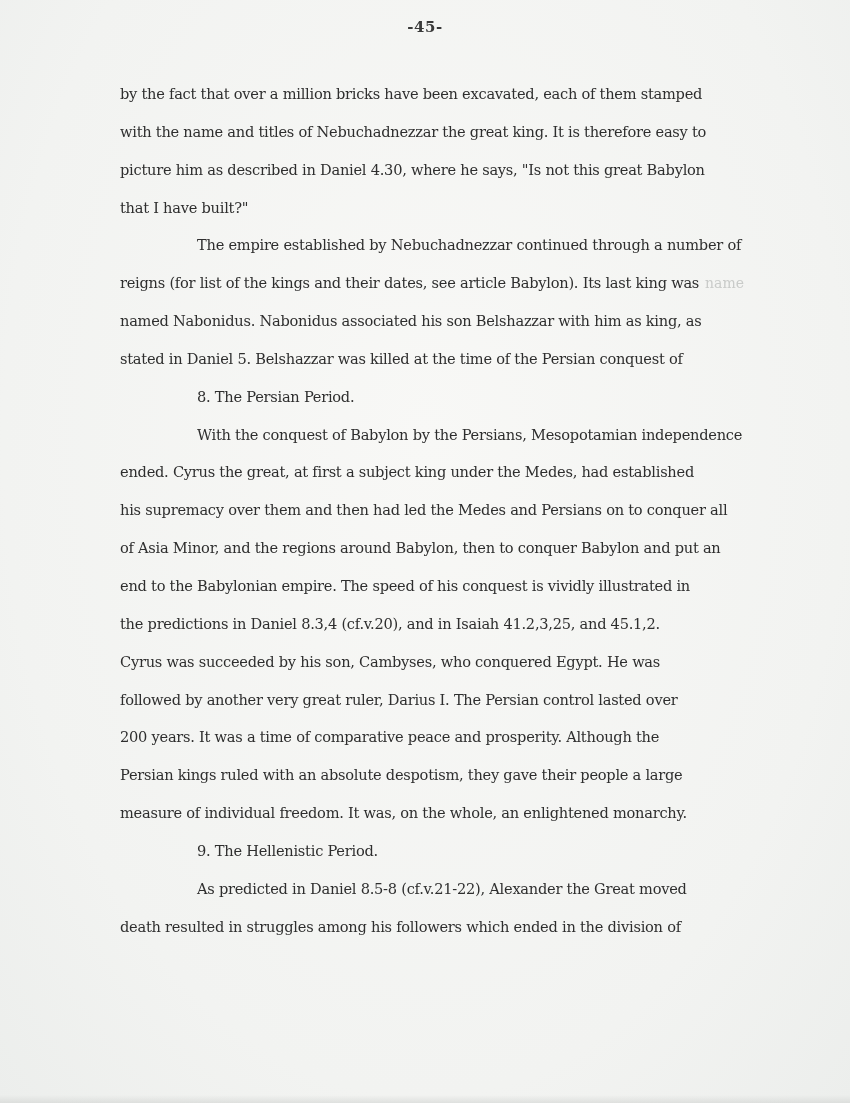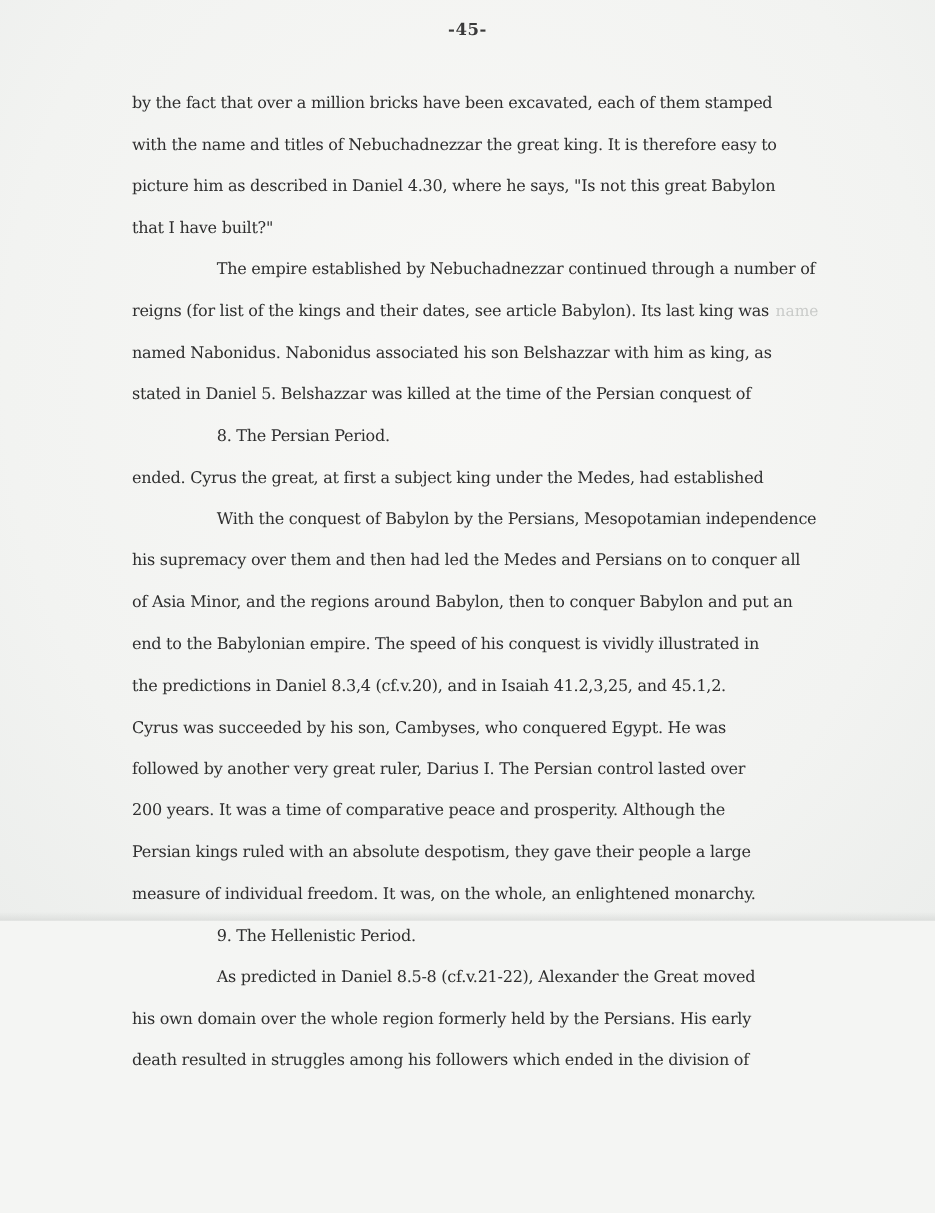--- a/index.html
+++ b/index.html
@@ -9,21 +9,21 @@
   body {
     width: 850px;
     height: 1103px;
     background: #f4f5f3;
     overflow: hidden;
     position: relative;
   }
   .page {
     position: absolute;
     left: 0; top: 0;
-    width: 850px; height: 837px;
+    width: 850px; height: 1103px;
     background: radial-gradient(ellipse at 50% 40%, #f8f8f6 0%, #f2f3f1 70%, #eceeec 100%);
   }
   .page-number {
     position: absolute;
     top: 18px;
     left: 0;
     width: 850px;
     text-align: center;
     font-family: "DejaVu Serif", serif;
     font-size: 15px;
@@ -77,31 +77,30 @@
   <div class="body-text">
     <div class="line">by the fact that over a million bricks have been excavated, each of them stamped</div>
     <div class="line">with the name and titles of Nebuchadnezzar the great king.  It is therefore easy to</div>
     <div class="line">picture him as described in Daniel 4.30, where he says, "Is not this great Babylon</div>
     <div class="line">that I have built?"</div>
     <div class="line indent">The empire established by Nebuchadnezzar continued through a number of</div>
     <div class="line"><span>reigns (for list of the kings and their dates, see article </span><span class="u">Babylon</span><span>).  Its last king was</span><span class="ghost">name</span></div>
     <div class="line">named Nabonidus.  Nabonidus associated his son Belshazzar with him as king, as</div>
     <div class="line">stated in Daniel 5.  Belshazzar was killed at the time of the Persian conquest of</div>
     <div class="line indent">8. The Persian Period.</div>
+    <div class="line indent">With the conquest of Babylon by the Persians, Mesopotamian independence</div>
     <div class="line">ended.  Cyrus the great, at first a subject king under the Medes, had established</div>
-    <div class="line indent">With the conquest of Babylon by the Persians, Mesopotamian independence</div>
     <div class="line">his supremacy over them and then had led the Medes and Persians on to conquer all</div>
     <div class="line">of Asia Minor, and the regions around Babylon, then to conquer Babylon and put an</div>
     <div class="line">end to the Babylonian empire.  The speed of his conquest is vividly illustrated in</div>
     <div class="line">the predictions in Daniel 8.3,4 (cf.v.20), and in Isaiah 41.2,3,25, and 45.1,2.</div>
     <div class="line">Cyrus was succeeded by his son, Cambyses, who conquered Egypt.  He was</div>
     <div class="line">followed by another very great ruler, Darius I.  The Persian control lasted over</div>
     <div class="line">200 years.  It was a time of comparative peace and prosperity.  Although the</div>
     <div class="line">Persian kings ruled with an absolute despotism, they gave their people a large</div>
     <div class="line">measure of individual freedom.  It was, on the whole, an enlightened monarchy.</div>
     <div class="line indent">9. The Hellenistic Period.</div>
     <div class="line indent">As predicted in Daniel 8.5-8 (cf.v.21-22), Alexander the Great moved</div>
-    <div class="line">his own domain over the whole region formerly held by the Persians.  His early</div>
     <div class="line">death resulted in struggles among his followers which ended in the division of</div>
   </div>
 
   <div class="bottom-shadow"></div>
 </div>
 
 </body></html>

